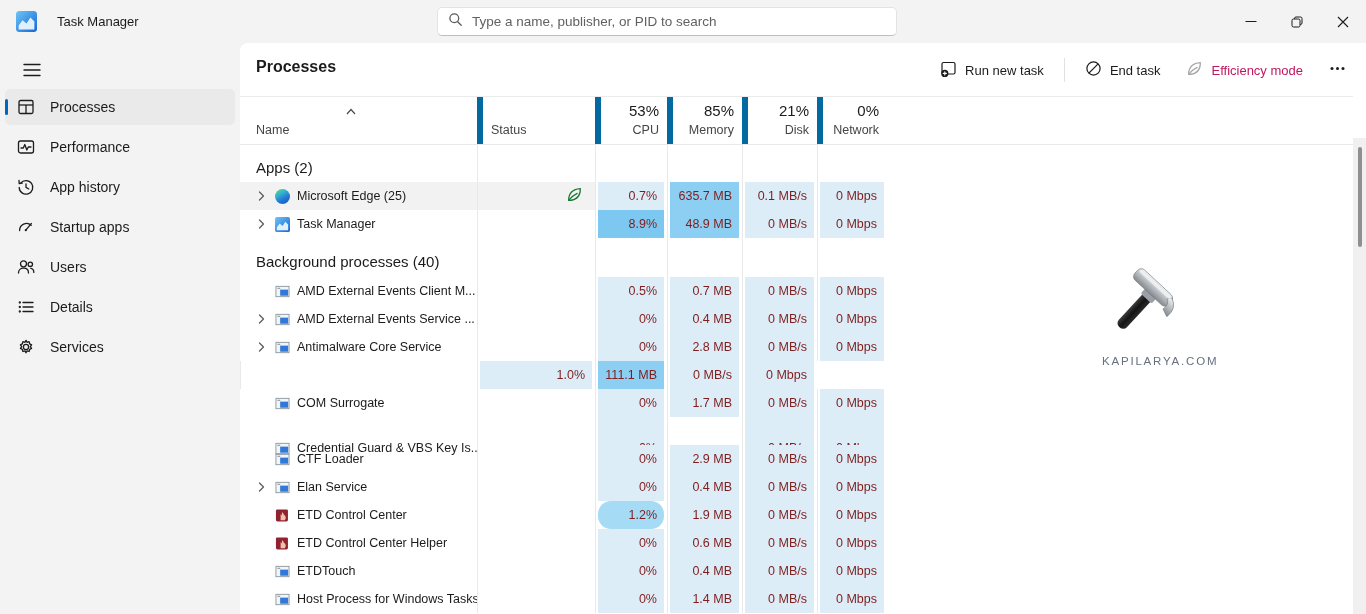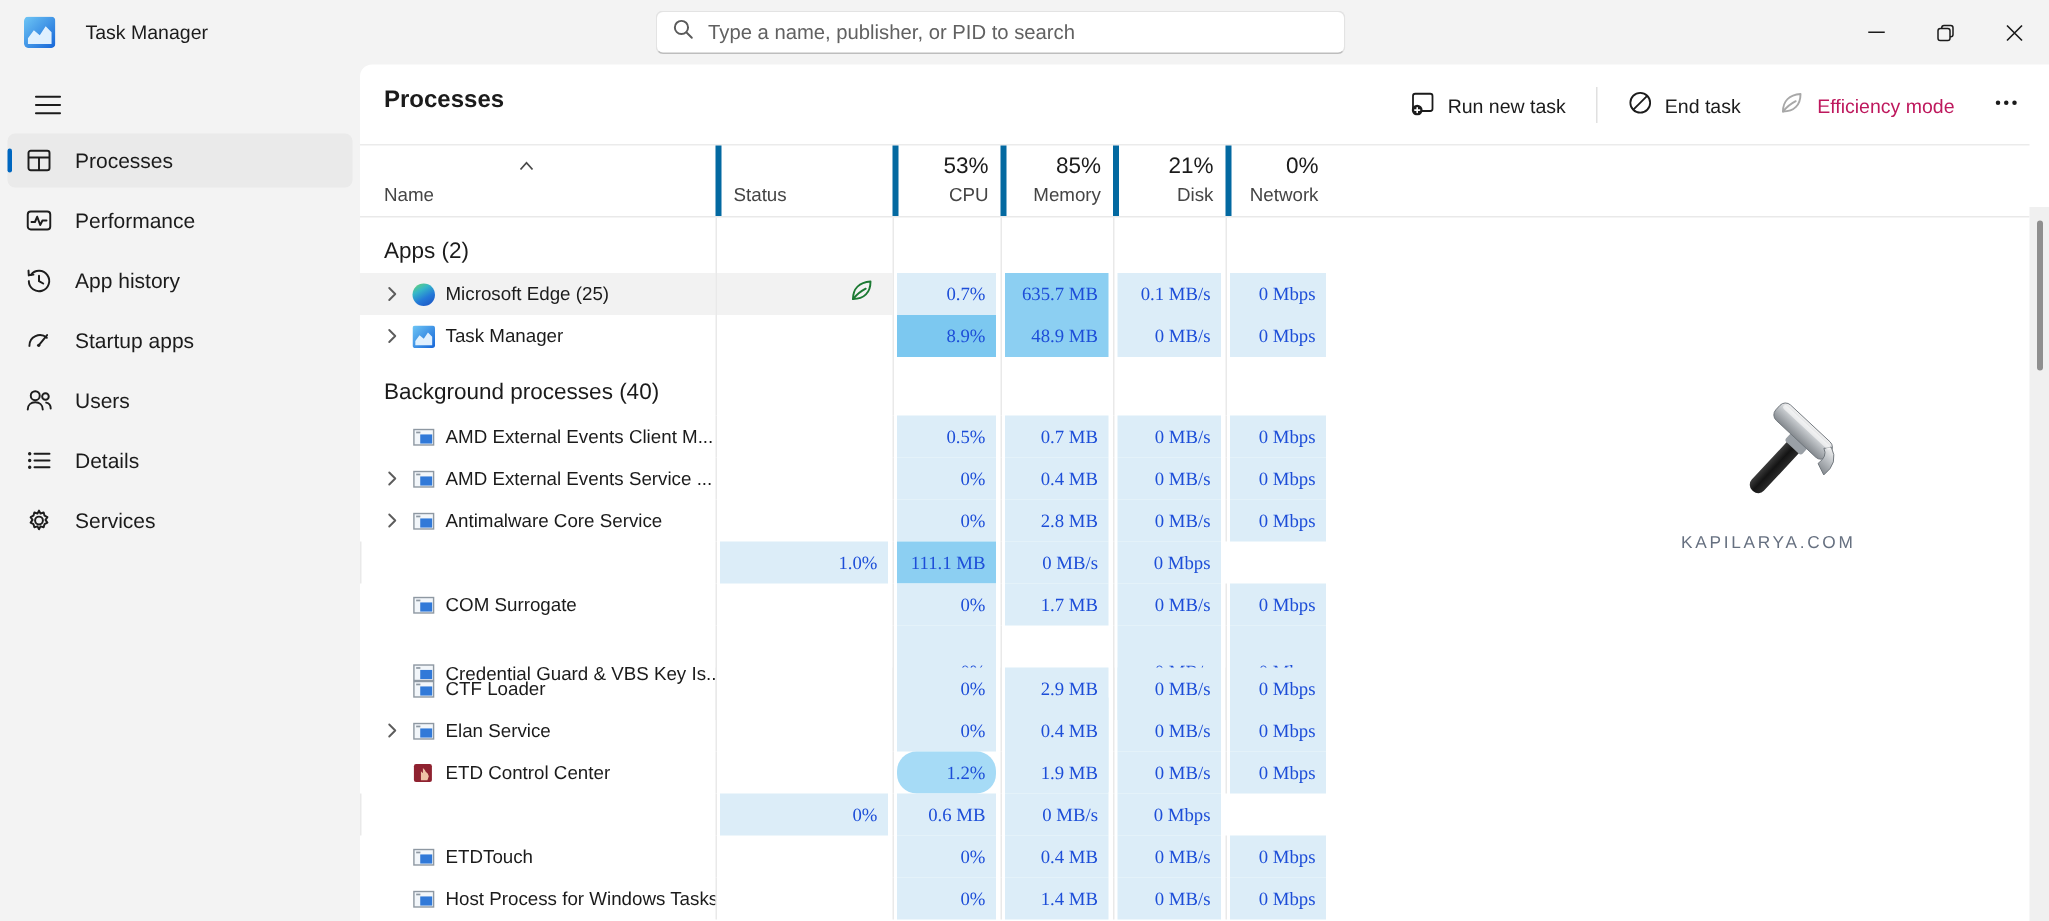--- a/index.html
+++ b/index.html
@@ -37,21 +37,21 @@
   .tb-btn { display:flex; align-items:center; gap:8px; font-size:13px; color:#1b1b1b; padding:4px 6px; border-radius:4px; }
   .tb-btn.disabled { color:#be185d; }
   .tb-divider { width:1px; height:24px; background:#e0e0e0; }
 
   .hline-top { position:absolute; top:53px; left:0; right:13px; height:1px; background:#ebebeb; }
   .hline-bottom { position:absolute; top:101px; left:0; right:13px; height:1px; background:#e9e9e9; }
 
   
   .grid-row { display:grid; grid-template-columns:237px 118px 72px 75px 75px 70px; }
   .thead { position:absolute; top:54px; left:0; width:647px; height:47px; }
-  .hcell { position:relative; border-left:4px solid #0369a1; }
+  .hcell { position:relative; border-left:6px solid #0369a1; }
   .hcell.first { border-left:none; }
   .hc-label { position:absolute; bottom:7px; left:8px; font-size:12.5px; color:#454545; }
   .hcell.first .hc-label { left:16px; }
   .hc-num { position:absolute; top:5px; right:8px; font-size:15px; color:#1b1b1b; }
   .hc-sub { position:absolute; bottom:7px; right:8px; font-size:12.5px; color:#454545; }
   .sort-caret { position:absolute; top:4px; left:105px; }
 
   .tbody { position:absolute; top:102px; left:0; width:647px; }
   .gap-row { height:7px; }
   .gap-row.g2 { height:8px; }
@@ -59,28 +59,28 @@
   .group-row.g2 { height:31px; }
   .group-label { display:flex; align-items:center; padding-left:16px; font-size:15px; color:#1b1b1b; }
   .proc-row { height:28px; }
   .c-name { display:flex; align-items:center; padding-left:15px; gap:0; overflow:hidden; }
   .chev { width:13px; margin-right:6px; display:flex; align-items:center; justify-content:center; flex:none; }
   .p-ic { width:16px; display:flex; align-items:center; justify-content:center; margin-right:7px; flex:none; }
   .p-label { font-size:12.5px; white-space:nowrap; }
   .c-status { border-left:1px solid #e9e9e9; display:flex; align-items:center; justify-content:flex-end; padding-right:12px; }
   .c-val { border-left:1px solid #e9e9e9; }
   .heat { height:100%; margin:0 3px 0 2px; display:flex; align-items:center; justify-content:flex-end;
-          padding-right:7px; font-size:12.5px; color:#1d4ed8; white-space:nowrap;font-family:Liberation Serif, serif; }
+          padding-right:7px; font-size:12.5px; color:#7f1d1d; white-space:nowrap; }
   .proc-row.hl .c-name, .proc-row.hl .c-status { background:#f2f2f2; }
 
   .edge-dot { width:15px; height:15px; border-radius:50%;
     background:linear-gradient(150deg,#6fd667 0%,#35b7c8 32%,#2479d8 62%,#1b4fc0 100%); display:inline-block; }
 
   
-  .watermark { position:absolute; left:862px; top:222px; width:135px; text-align:right; }
+  .watermark { position:absolute; left:862px; top:222px; width:135px; text-align:left; }
   .wm-text { margin-top:4px; font-size:11.5px; letter-spacing:1.8px; color:#667080; font-weight:500; }
 
   
   .sb-track { position:absolute; top:95px; right:0; width:13px; bottom:0; background:#f0f0f0; }
   .sb-thumb { position:absolute; top:9px; right:4px; width:4px; height:100px; border-radius:2px; background:#8f8f8f; }
 </style>
 </head>
 <body>
 
 <div class="titlebar">
@@ -620,20 +620,30 @@
           <div class="heat" style="background: rgb(220, 237, 248);">1.9 MB</div>
         </div>
         <div class="c-val">
           <div class="heat" style="background: rgb(220, 237, 248);">0 MB/s</div>
         </div>
         <div class="c-val">
           <div class="heat" style="background: rgb(220, 237, 248);">0 Mbps</div>
         </div>
       </div>
       <div class="grid-row proc-row">
+        <div class="c-name">
+          <span class="chev"></span>
+          <span class="p-ic">
+            <svg width="15" height="15" viewBox="0 0 16 16">
+              <rect x="1" y="1.5" width="12.8" height="12.8" rx="1.5" fill="#8f2230"></rect>
+              <path d="M6 13 L6 6.5 L7.4 8 L7.4 4.2 L8.8 5.6 L9.4 7 L10.8 8.2 L11.6 10.2 L10.6 13 Z" fill="#efc1a6"></path>
+            </svg>
+          </span>
+          <span class="p-label">ETD Control Center Helper</span>
+        </div>
         <div class="c-status"></div>
         <div class="c-val">
           <div class="heat" style="background: rgb(220, 237, 248);">0%</div>
         </div>
         <div class="c-val">
           <div class="heat" style="background: rgb(220, 237, 248);">0.6 MB</div>
         </div>
         <div class="c-val">
           <div class="heat" style="background: rgb(220, 237, 248);">0 MB/s</div>
         </div>

